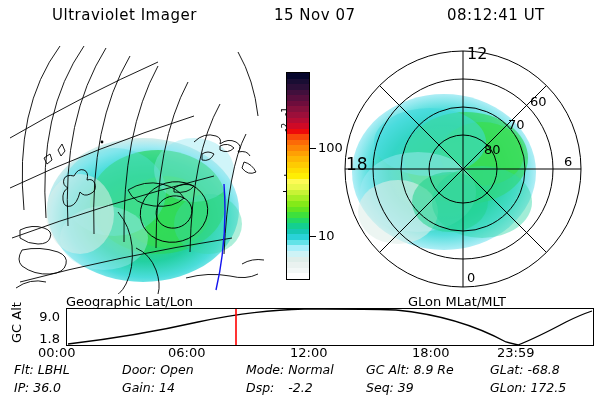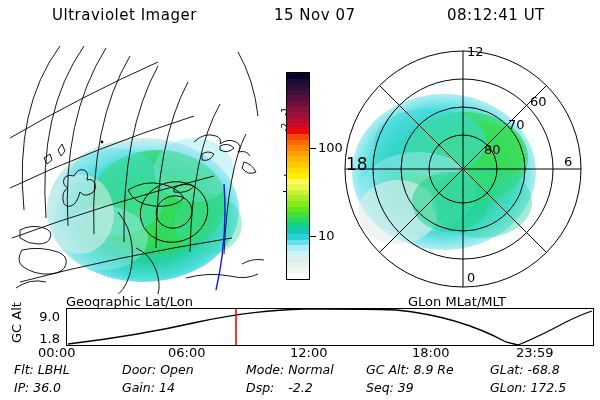--- a/index.html
+++ b/index.html
@@ -293,21 +293,21 @@
         <circle cx="131" cy="127" r="90"></circle>
         <circle cx="131" cy="127" r="62"></circle>
         <circle cx="131" cy="127" r="34"></circle>
         <line x1="131" y1="9" x2="131" y2="245"></line>
         <line x1="13" y1="127" x2="249" y2="127"></line>
         <line x1="47.6" y1="43.6" x2="214.4" y2="210.4"></line>
         <line x1="214.4" y1="43.6" x2="47.6" y2="210.4"></line>
       </g>
     </svg>
 
-    <div class="abs" style="left:135px; top:2px; font-size:13px;">12</div>
+    <div class="abs" style="left:135px; top:2px; font-size:16px;">12</div>
     <div class="abs" style="left:232px; top:112px; font-size:13px;">6</div>
     <div class="abs" style="left:135px; top:228px; font-size:13px;">0</div>
     <div class="abs" style="left:14px; top:112px; font-size:17px;">18</div>
 
     <div class="abs" style="left:198px; top:52px; font-size:13px;">60</div>
     <div class="abs" style="left:176px; top:75px; font-size:13px;">70</div>
     <div class="abs" style="left:152px; top:100px; font-size:13px;">80</div>
   </div>
 
   <div class="panel-caption" id="geo-caption">Geographic Lat/Lon</div>
@@ -321,21 +321,21 @@
     <svg class="abs" style="left:66px; top:3px;" width="528" height="38" viewBox="0 0 528 38">
       <rect x="0.5" y="0.5" width="527" height="37" fill="#ffffff" stroke="#000" stroke-width="1"></rect>
       <path d="M 2 36 Q 70 28 132 14 Q 190 2 238 1 L 258 1 Q 300 1 330 2 Q 392 8 440 34 L 452 37 Q 470 30 500 14 Q 514 7 526 3" fill="none" stroke="#000" stroke-width="1.3"></path>
       <line x1="170" y1="1" x2="170" y2="37" stroke="#ff0000" stroke-width="1.6"></line>
     </svg>
 
     <div class="alt-xtick" style="left:38px;">00:00</div>
     <div class="alt-xtick" style="left:168px;">06:00</div>
     <div class="alt-xtick" style="left:290px;">12:00</div>
     <div class="alt-xtick" style="left:412px;">18:00</div>
-    <div class="alt-xtick" style="left:516px;">23:59</div>
+    <div class="alt-xtick" style="left:497px;">23:59</div>
   </div>
 
   <div id="status-bar" class="abs">
 
     <div class="status-cell" style="left:14px;  top:0;">
       <span>Flt:</span>
       <span>LBHL</span>
     </div>
     <div class="status-cell" style="left:122px; top:0;">
       <span>Door:</span>

